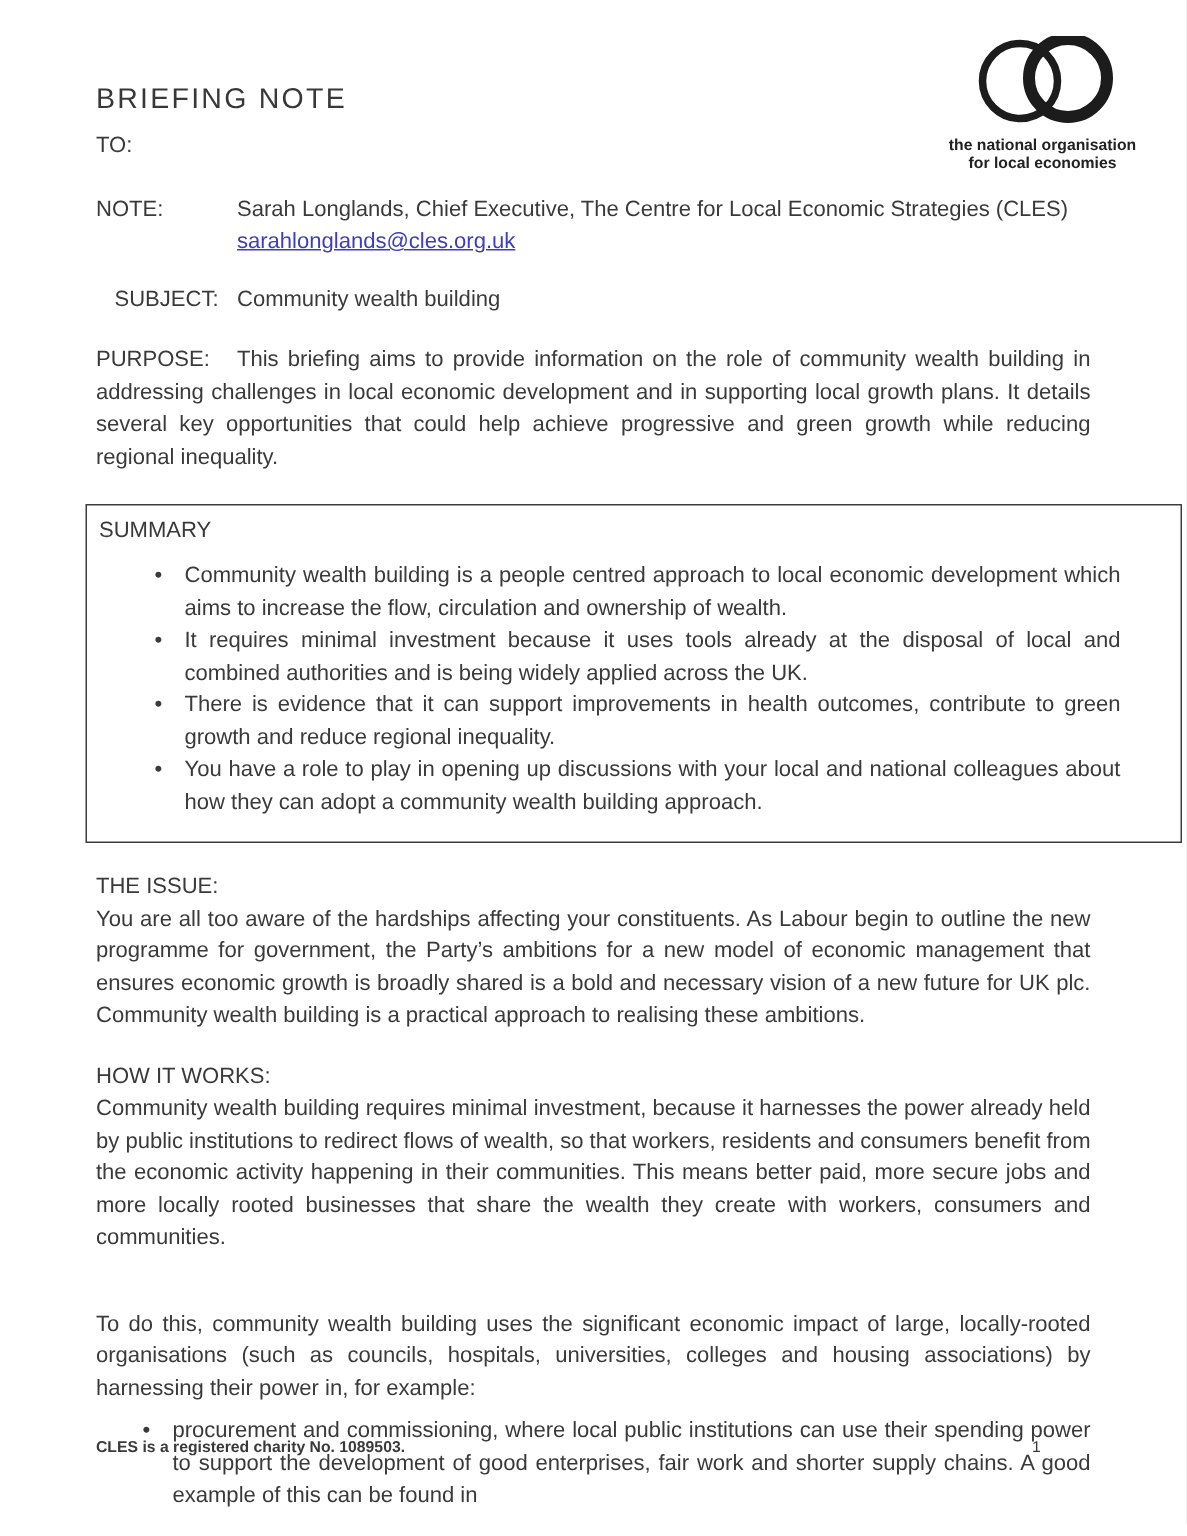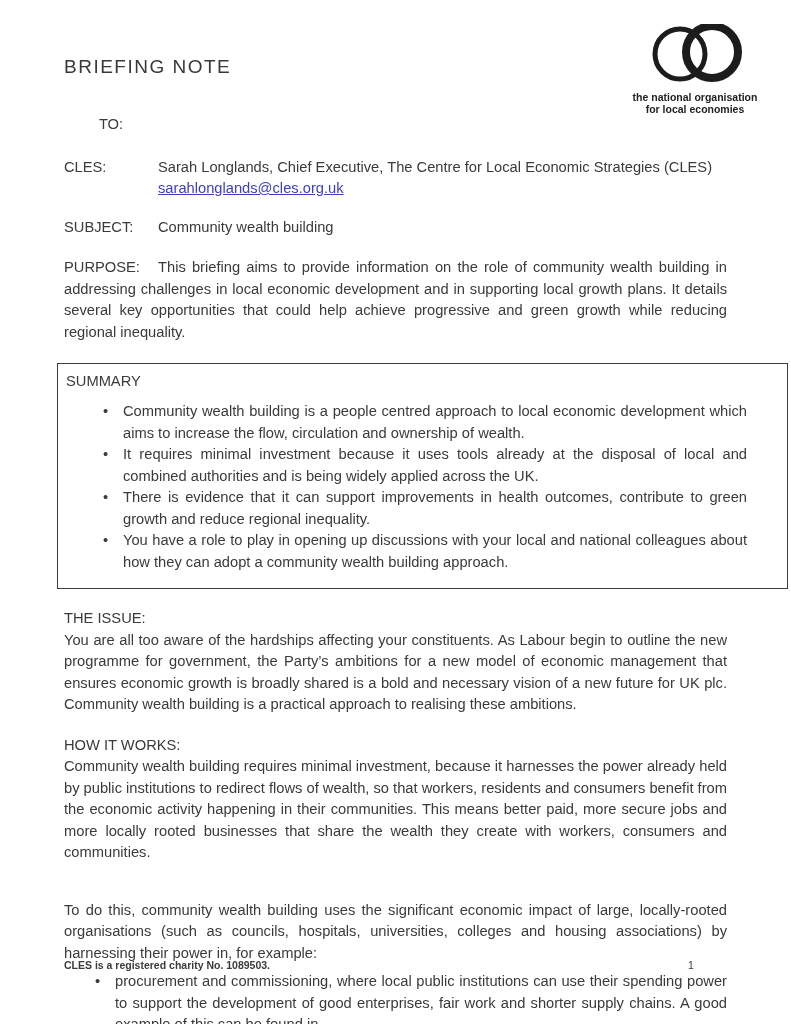--- a/index.html
+++ b/index.html
@@ -28,23 +28,23 @@
   .logo-tag{font-size:10.5px;line-height:12px;font-weight:700;margin-top:5px;color:#222;}
   
   h1.doc-title{
     margin:0;padding-top:54px;
     font-size:19px;line-height:26px;font-weight:400;
     letter-spacing:1.5px;color:#383838;
   }
   
   .meta-row{display:flex;align-items:flex-start;}
   .meta-row .label{flex:0 0 94px;}
-  .row-to{margin-top:34px;text-align:center;}
+  .row-to{margin-top:7px;}
   .row-from{margin-top:21px;}
-  .row-subject{margin-top:17px;}
+  .row-subject{margin-top:17px;text-align:center;}
   .para{margin:0;text-align:justify;}
   .para-purpose{margin-top:19px;}
   .label-inline{display:inline-block;width:94px;}
   a.link{color:#3d3dc3;text-decoration:underline;cursor:pointer;}
   
   .summary-box{
     box-sizing:border-box;
     margin:20px 0 0 -7px;
     width:731px;
     border:1px solid #3c3c3c;
@@ -91,21 +91,21 @@
   <div class="content">
 
     <h1 class="doc-title">BRIEFING NOTE</h1>
 
     <div class="meta-row row-to">
       <span class="label">TO:</span>
       <span class="value"></span>
     </div>
 
     <div class="meta-row row-from">
-      <span class="label">CLES:</span>
+      <span class="label">NOTE:</span>
       <span class="value">
         <span>Sarah Longlands, Chief Executive, The Centre for Local Economic Strategies (CLES)</span><br>
         <a class="link">sarahlonglands@cles.org.uk</a>
       </span>
     </div>
 
     <div class="meta-row row-subject">
       <span class="label">SUBJECT:</span>
       <span class="value">Community wealth building</span>
     </div>

